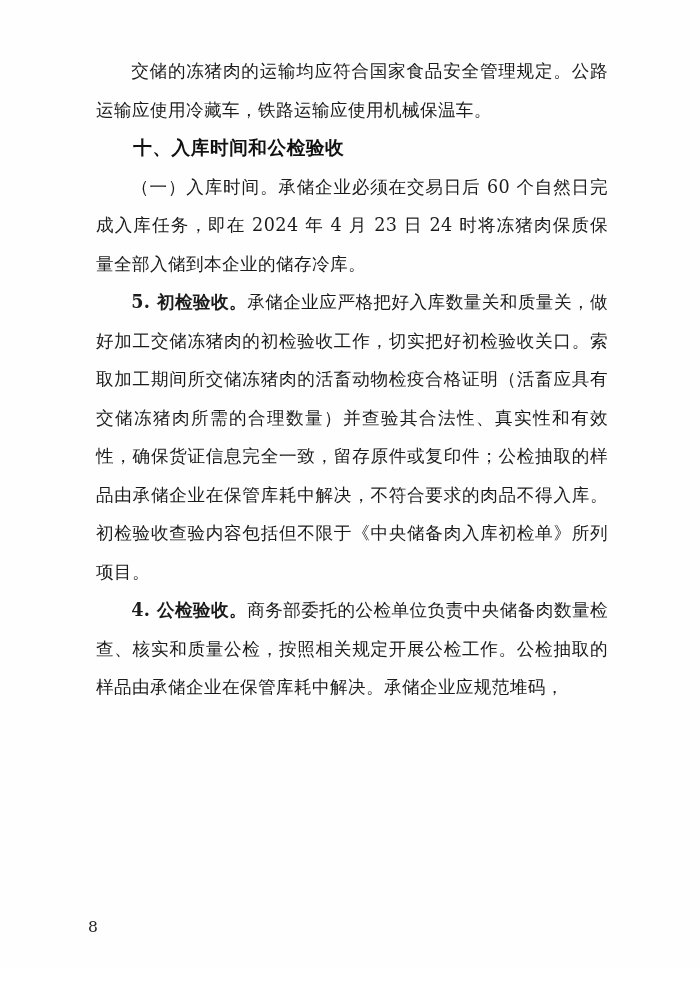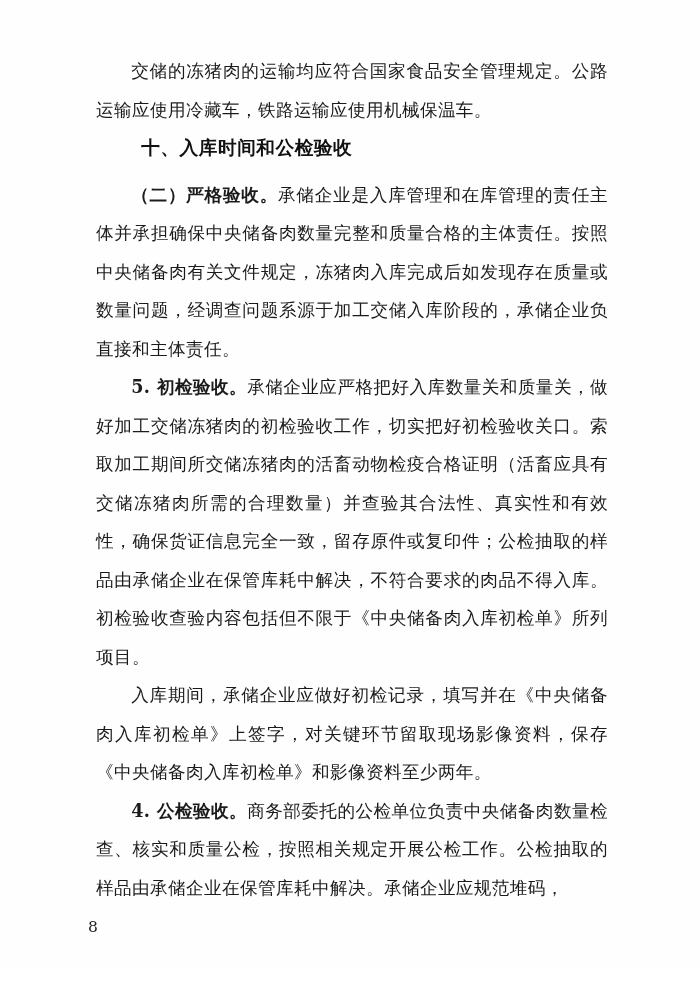--- a/index.html
+++ b/index.html
@@ -35,21 +35,21 @@
   }
   .para.indent {
     text-indent: 2em;
   }
   .heading {
     font-size: 18.6px;
     line-height: 38.5px;
     color: #111111;
     font-weight: bold;
     text-indent: 2em;
-    margin: 8px;
+    margin: 0;
     letter-spacing: 0.6px;
   }
   .bold-lead {
     font-weight: bold;
   }
   .page-number {
     position: absolute;
     left: 88px;
     top: 918px;
     font-size: 15.5px;
@@ -63,30 +63,27 @@
 </head>
 <body>
 
 <div class="page">
   <div class="content">
 
     <p class="para indent block">交储的冻猪肉的运输均应符合国家食品安全管理规定。公路运输应使用冷藏车，铁路运输应使用机械保温车。</p>
 
     <p class="heading block">十、入库时间和公检验收</p>
 
+    <p class="para indent block">（一）入库时间。承储企业必须在交易日后 60 个自然日完成入库任务，即在 2024 年 4 月 23 日 24 时将冻猪肉保质保量全部入储到本企业的储存冷库。</p>
 
-    <p class="para indent block">
-      <span class="bold-lead">（二）严格验收。</span><span>承储企业是入库管理和在库管理的责任主体并承担确保中央储备肉数量完整和质量合格的主体责任。按照中央储备肉有关文件规定，冻猪肉入库完成后如发现存在质量或数量问题，经调查问题系源于加工交储入库阶段的，承储企业负直接和主体责任。</span>
-    </p>
 
     <p class="para indent block">
       <span class="bold-lead">5. 初检验收。</span><span>承储企业应严格把好入库数量关和质量关，做好加工交储冻猪肉的初检验收工作，切实把好初检验收关口。索取加工期间所交储冻猪肉的活畜动物检疫合格证明（活畜应具有交储冻猪肉所需的合理数量）并查验其合法性、真实性和有效性，确保货证信息完全一致，留存原件或复印件；公检抽取的样品由承储企业在保管库耗中解决，不符合要求的肉品不得入库。初检验收查验内容包括但不限于《中央储备肉入库初检单》所列项目。</span>
     </p>
 
-    <p class="para indent block">入库期间，承储企业应做好初检记录，填写并在《中央储备肉入库初检单》上签字，对关键环节留取现场影像资料，保存《中央储备肉入库初检单》和影像资料至少两年。</p>
 
     <p class="para indent block">
       <span class="bold-lead">4. 公检验收。</span><span>商务部委托的公检单位负责中央储备肉数量检查、核实和质量公检，按照相关规定开展公检工作。公检抽取的样品由承储企业在保管库耗中解决。承储企业应规范堆码，</span>
     </p>
 
   </div>
 
   <div class="page-number">8</div>
 </div>
 

